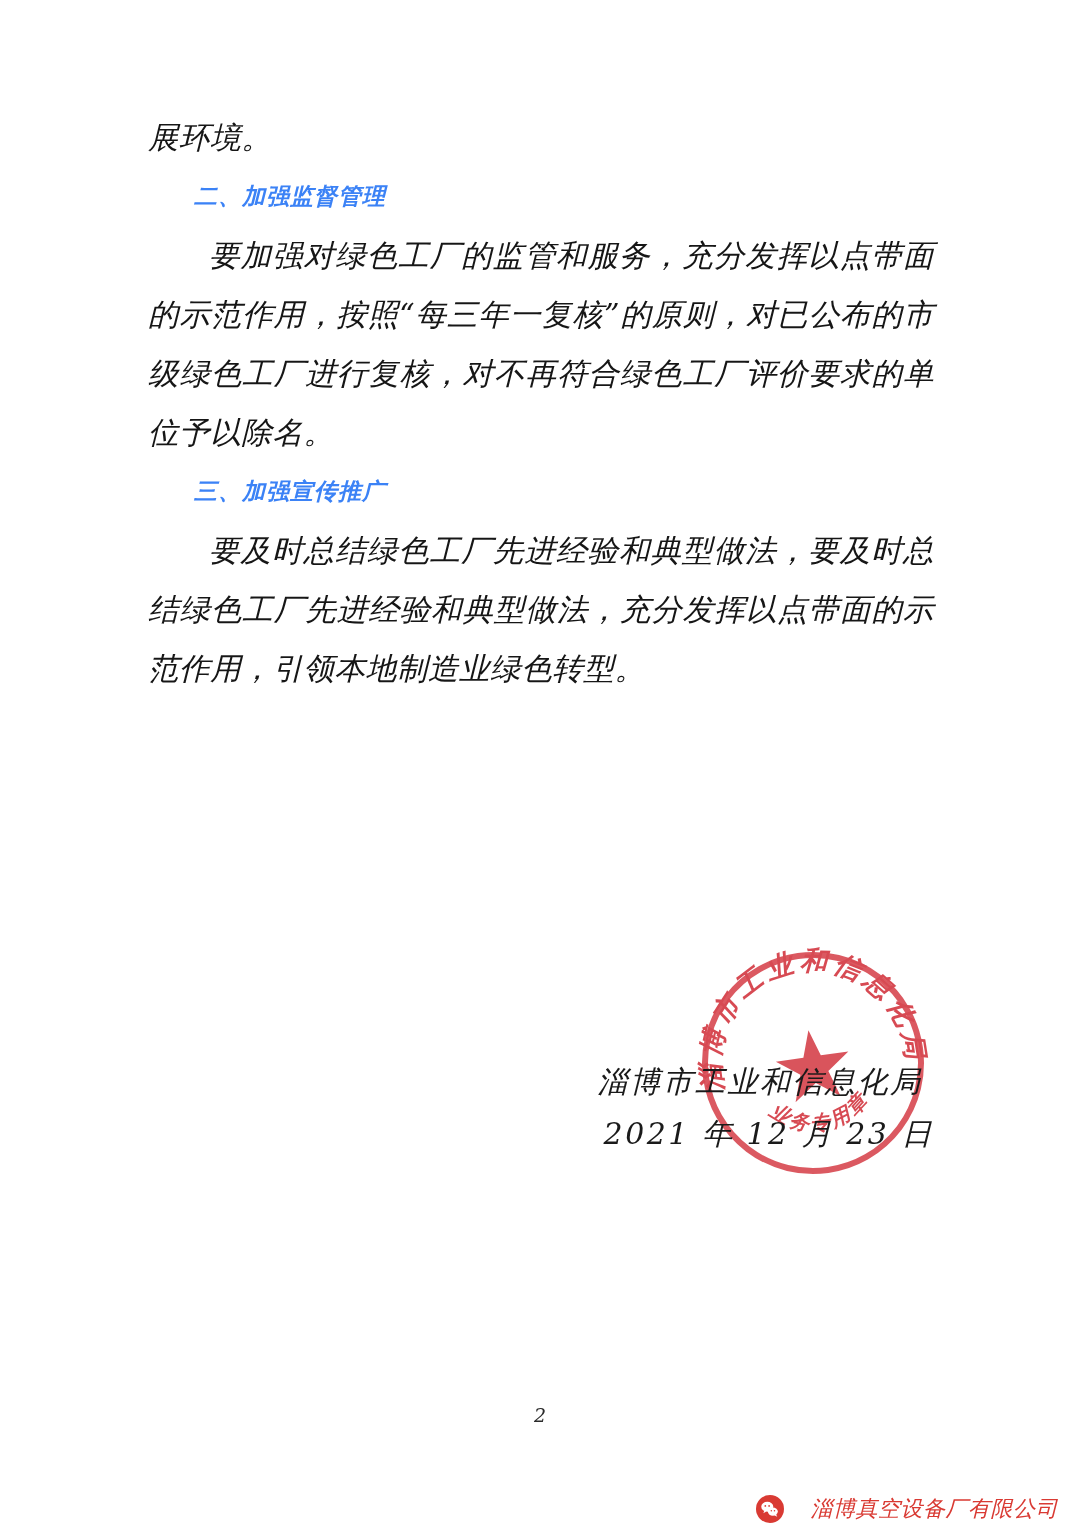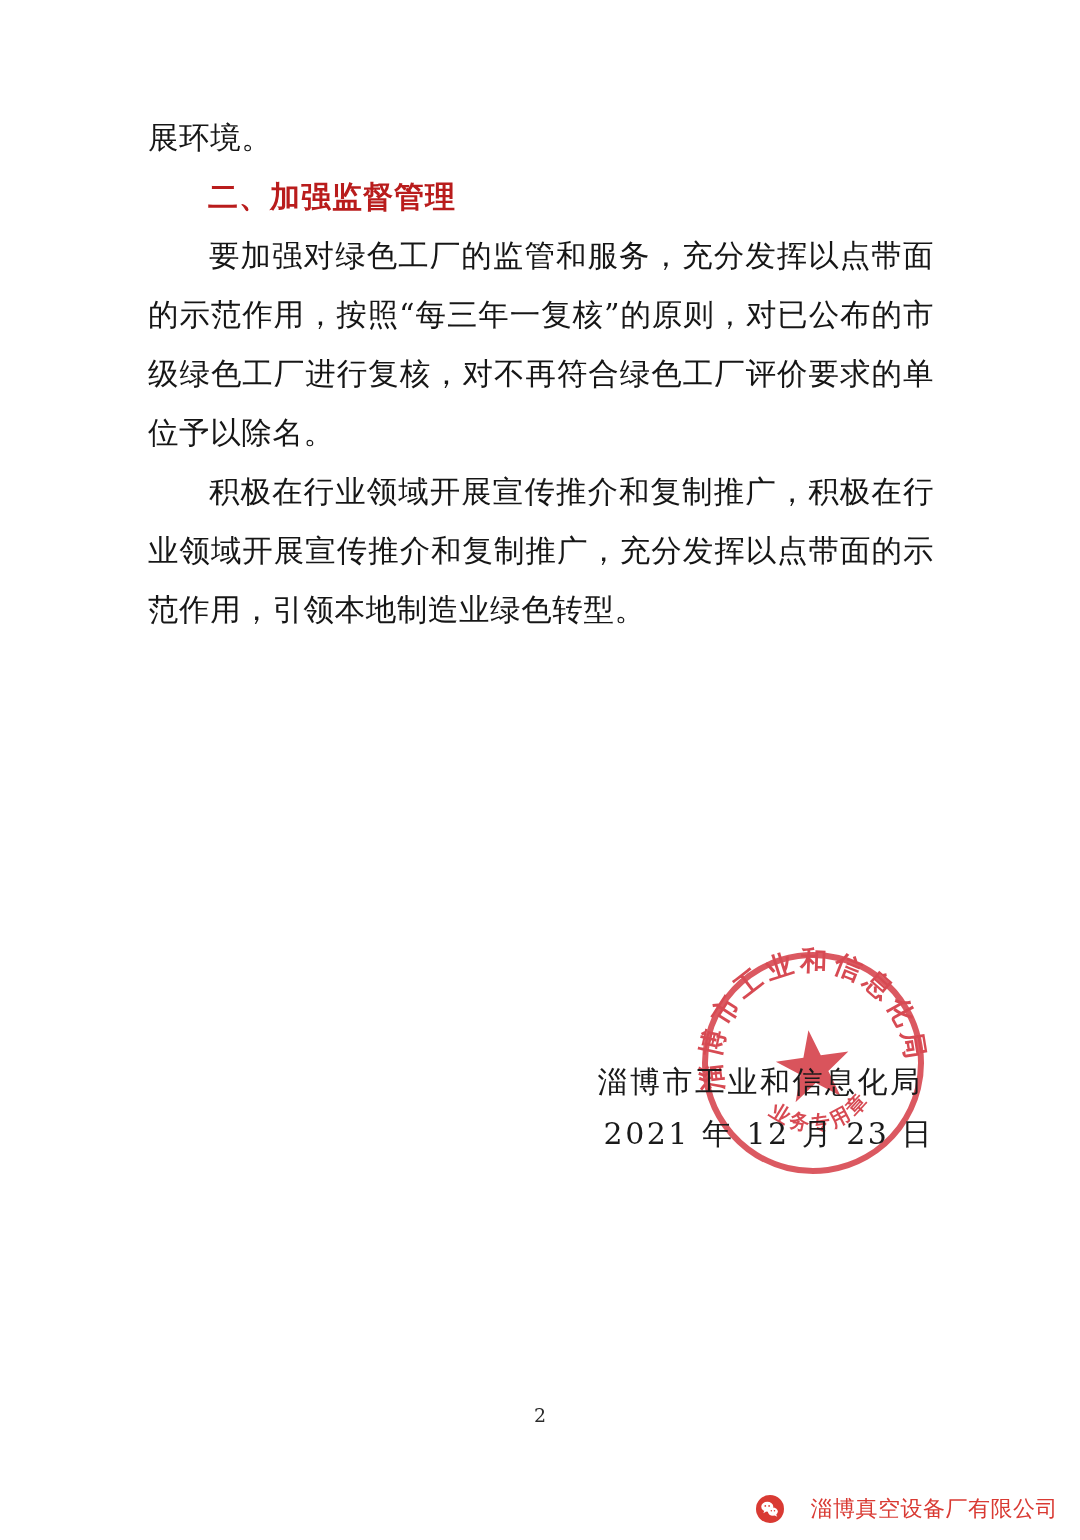--- a/index.html
+++ b/index.html
@@ -12,20 +12,21 @@
     height: 1540px;
     position: relative;
     font-family: "DejaVu Serif", "Liberation Serif", serif;
     color: #1a1a1a;
     overflow: hidden;
   }
 
   .page {
     position: absolute;
     inset: 0;
+    font-style: italic;
   }
 
   .doc-body {
     position: absolute;
     left: 148px;
     top: 108px;
     width: 786px;
   }
 
   .para {
@@ -38,26 +39,26 @@
     color: #161616;
   }
 
   .para.indent {
     text-indent: 2em;
   }
 
   .heading {
     font-family: "DejaVu Sans", "Liberation Sans", sans-serif;
     font-weight: bold;
-    font-size: 30px;
+    font-size: 23px;
     line-height: 59px;
     letter-spacing: 1px;
     margin: 0;
     text-indent: 2em;
-    color: #b91c1c;
+    color: #3b82f6;
   }
 
   .attach {
     font-size: 30.5px;
     line-height: 59px;
     letter-spacing: 1.5px;
     margin: 0;
     text-indent: 2em;
     color: #161616;
   }
@@ -144,22 +145,23 @@
 <div class="page">
 
   <div class="doc-body">
 
     <p class="para">展环境。</p>
 
     <p class="heading">二、加强监督管理</p>
 
     <p class="para indent">要加强对绿色工厂的监管和服务，充分发挥以点带面的示范作用，按照“每三年一复核”的原则，对已公布的市级绿色工厂进行复核，对不再符合绿色工厂评价要求的单位予以除名。</p>
 
-
-    <p class="para indent">积极在行业领域开展宣传推介和复制推广，积极在行业领域开展宣传推介和复制推广，充分发挥以点带面的示范作用，引领本地制造业绿色转型。</p>
+    <p class="heading">三、加强宣传推广</p>
+
+    <p class="para indent">要及时总结绿色工厂先进经验和典型做法，要及时总结绿色工厂先进经验和典型做法，充分发挥以点带面的示范作用，引领本地制造业绿色转型。</p>
 
 
   </div>
 
   <div class="seal">
     <svg width="250" height="250" viewBox="0 0 250 250" xmlns="http://www.w3.org/2000/svg">
       <defs>
         <path id="arcTop" d="M 32,125 A 93,93 0 0 1 218,125" fill="none"></path>
         <path id="arcBottom" d="M 58,125 A 67,67 0 0 0 192,125" fill="none"></path>
       </defs>

